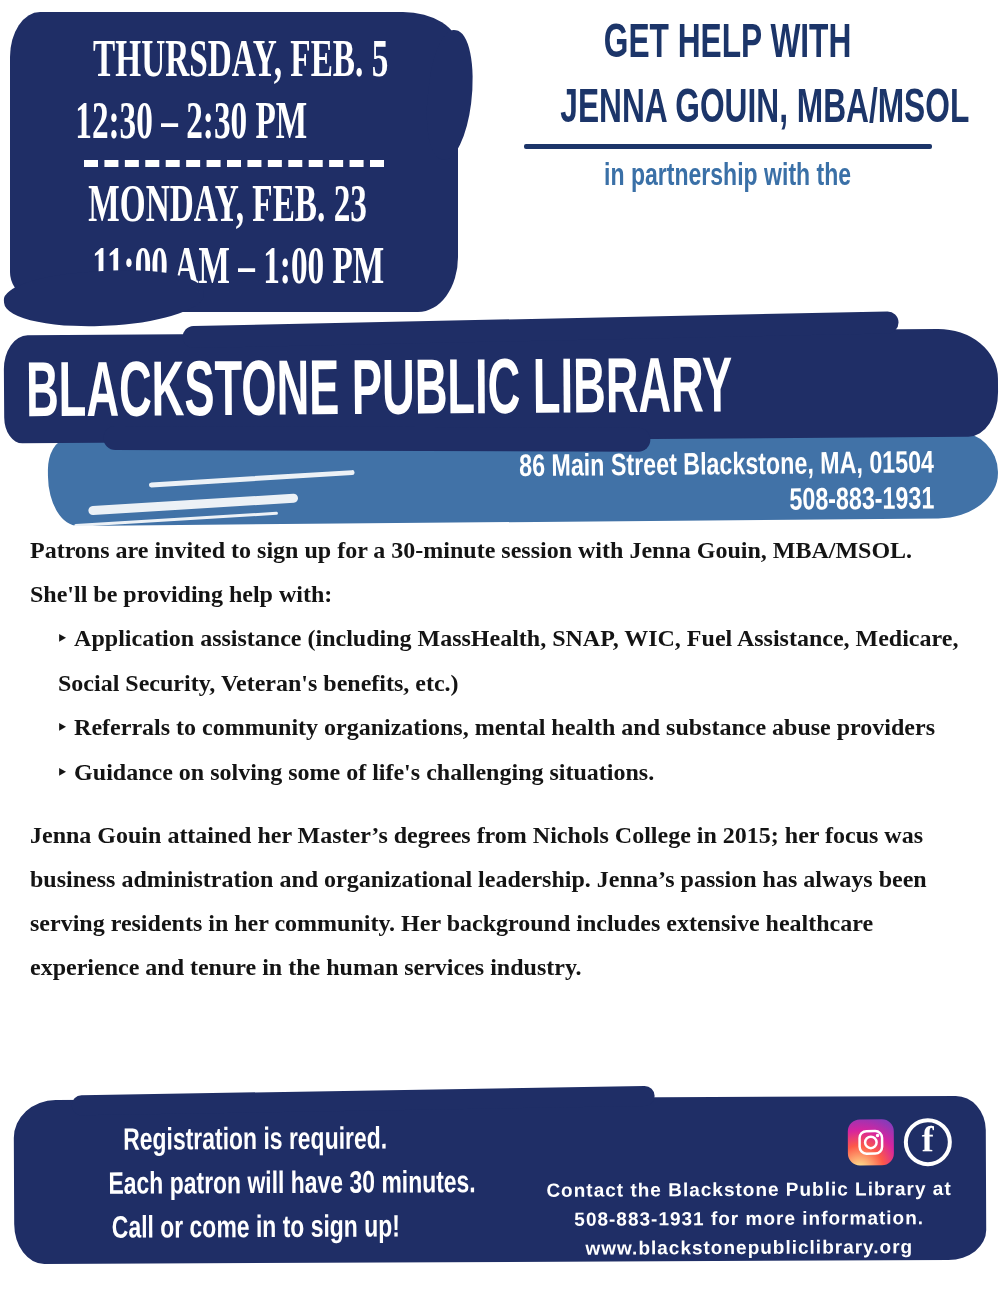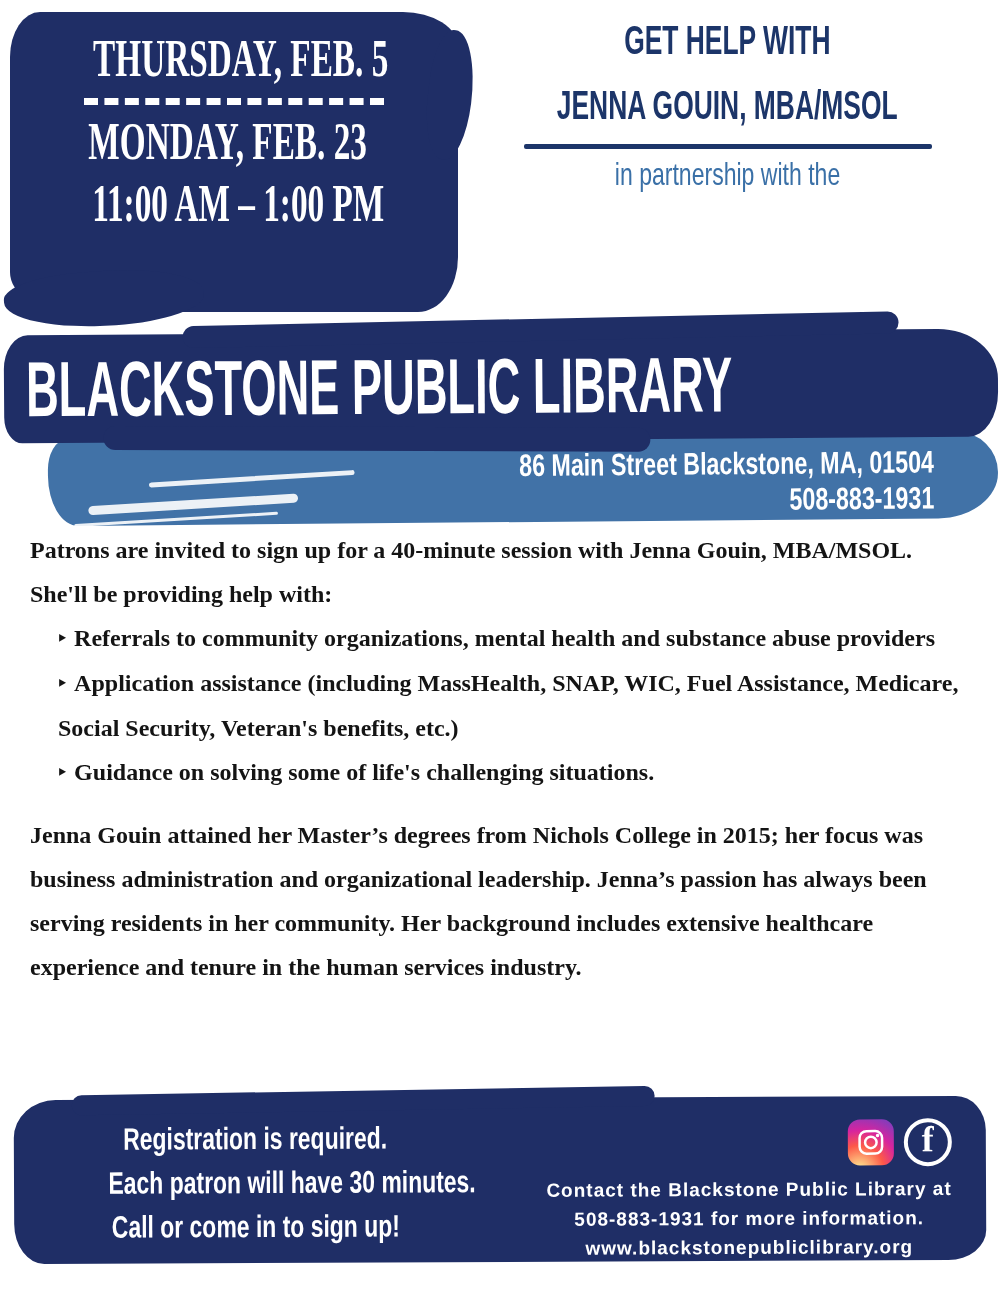--- a/index.html
+++ b/index.html
@@ -49,29 +49,29 @@
     border-top:7px dashed #ffffff;
     height:0;
   }
 
   
   .header-right{
     position:absolute;left:455px;top:8px;width:545px;
     text-align:center;z-index:2;
   }
   .title-line{
-    color:var(--navy-text);font-weight:700;font-size:40px;line-height:65px;
+    color:var(--navy-text);font-weight:700;font-size:48px;line-height:65px;
   }
   .title-line .cond{transform:scaleX(0.66);}
   .title-underline{
     width:408px;height:5px;background:var(--navy-text);
     margin:6px auto 8px auto;border-radius:2px;
   }
   .partnership{
-    color:var(--steel-text);font-weight:400;font-size:32px;line-height:34px;
+    color:var(--steel-text);font-weight:700;font-size:32px;line-height:34px;
   }
   .partnership .cond{transform:scaleX(0.72);}
 
   
   .banner-navy{
     position:absolute;left:4px;top:332px;width:994px;height:108px;
     background:var(--navy);
     border-radius:24px 60px 30px 18px / 34px 50px 45px 26px;
     transform:rotate(-0.4deg);
     z-index:5;color:#fff;
@@ -158,20 +158,21 @@
     font-weight:700;font-size:19px;line-height:29px;letter-spacing:1px;
   }
 </style>
 </head>
 <body>
 
 <div class="page">
 
   <div class="schedule-blob">
     <div class="schedule-line"><span class="cond">THURSDAY, FEB. 5</span></div>
+    <div class="schedule-line"><span class="cond">12:30 – 2:30 PM</span></div>
     <div class="dashed-divider"></div>
     <div class="schedule-line"><span class="cond">MONDAY, FEB. 23</span></div>
     <div class="schedule-line"><span class="cond">11:00 AM – 1:00 PM</span></div>
   </div>
 
   <div class="header-right">
     <div class="title-line"><span class="cond">GET HELP WITH</span></div>
     <div class="title-line"><span class="cond">JENNA GOUIN, MBA/MSOL</span></div>
     <div class="title-underline"></div>
     <div class="partnership"><span class="cond">in partnership with the</span></div>
@@ -180,24 +181,24 @@
   <div class="banner-blue">
     <div class="address-line"><span class="cond">86 Main Street Blackstone, MA, 01504</span></div>
     <div class="address-line"><span class="cond">508-883-1931</span></div>
   </div>
 
   <div class="banner-navy">
     <div class="library-name"><span class="cond cond-l">BLACKSTONE PUBLIC LIBRARY</span></div>
   </div>
 
   <div class="body-copy">
-    <p class="intro">Patrons are invited to sign up for a 40-minute session with Jenna Gouin, MBA/MSOL. She'll be providing help with:</p>
+    <p class="intro">Patrons are invited to sign up for a 30-minute session with Jenna Gouin, MBA/MSOL. She'll be providing help with:</p>
     <div class="bullets">
+      <p class="bullet-item"><span class="marker">‣</span><span>Application assistance (including MassHealth, SNAP, WIC, Fuel Assistance, Medicare, Social Security, Veteran's benefits, etc.)</span></p>
       <p class="bullet-item"><span class="marker">‣</span><span>Referrals to community organizations, mental health and substance abuse providers</span></p>
-      <p class="bullet-item"><span class="marker">‣</span><span>Application assistance (including MassHealth, SNAP, WIC, Fuel Assistance, Medicare, Social Security, Veteran's benefits, etc.)</span></p>
       <p class="bullet-item"><span class="marker">‣</span><span>Guidance on solving some of life's challenging situations.</span></p>
     </div>
     <p class="bio">Jenna Gouin attained her Master’s degrees from Nichols College in 2015; her focus was business administration and organizational leadership. Jenna’s passion has always been serving residents in her community. Her background includes extensive healthcare experience and tenure in the human services industry.</p>
   </div>
 
   <div class="footer-box">
     <div class="footer-left">
       <div class="reg-line"><span class="cond">Registration is required.</span></div>
       <div class="reg-line"><span class="cond">Each patron will have 30 minutes.</span></div>
       <div class="reg-line"><span class="cond">Call or come in to sign up!</span></div>

